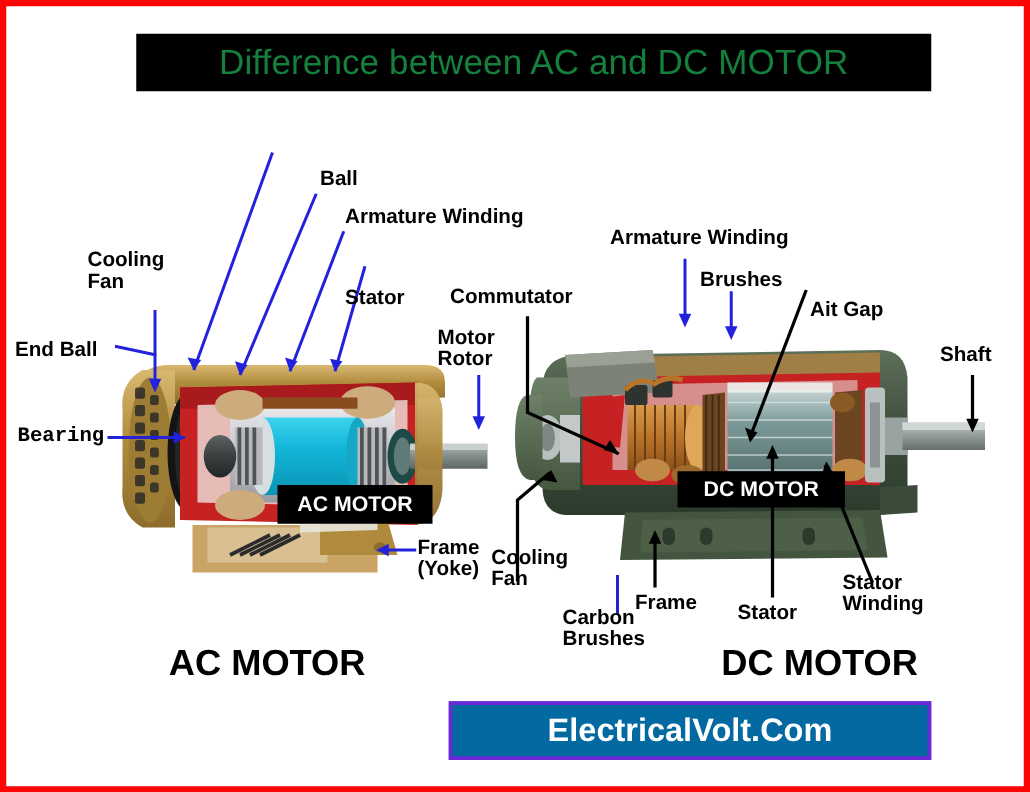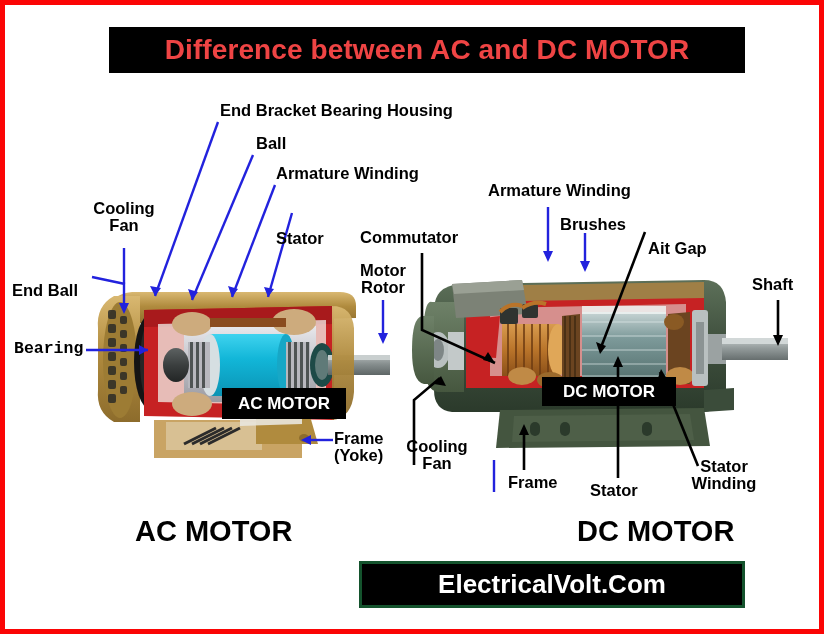--- a/index.html
+++ b/index.html
@@ -32,33 +32,33 @@
   
   .title-banner {
     position: absolute;
     left: 109px; top: 27px;
     width: 636px; height: 46px;
     background: #000000;
     display: flex; align-items: center; justify-content: center;
     z-index: 40;
   }
   .title-banner span {
-    color: #ef4444;
+    color: #15803d;
     font-size: 28px;
-    font-weight: bold;
+    font-weight: normal;
     letter-spacing: 0.1px;
     white-space: nowrap;
   }
   
   .footer-badge {
     position: absolute;
     left: 359px; top: 561px;
     width: 386px; height: 47px;
-    background: #000000;
-    border: 3px solid #14532d;
+    background: #0369a1;
+    border: 3px solid #6d28d9;
     display: flex; align-items: center; justify-content: center;
     z-index: 40;
   }
   .footer-badge span {
     color: #ffffff;
     font-size: 26px;
     font-weight: bold;
     white-space: nowrap;
   }
   
@@ -90,21 +90,21 @@
   
   .label {
     position: absolute;
     font-size: 16.5px;
     font-weight: bold;
     color: #000000;
     line-height: 1.04;
     white-space: pre;
     z-index: 30;
   }
-  .label.center { text-align: center; }
+  .label.center { text-align: left; }
   svg.leaders {
     position: absolute; left: 0; top: 0;
     width: 824px; height: 634px;
     z-index: 28;
     pointer-events: none;
   }
   
   #ac-motor {
     position: absolute;
     left: 88px; top: 272px;
@@ -403,30 +403,29 @@
       <polygon points="524,424 519,435 529,435"></polygon>
       <polygon points="618,356 613,367 623,367"></polygon>
       <polygon points="661,369 657,381 667,379"></polygon>
     </g>
   </svg>
 
   <div class="title-banner">
     <span>Difference between AC and DC MOTOR</span>
   </div>
 
-  <div class="label" style="left:220px; top:102px;">End Bracket Bearing Housing</div>
 
   <div class="label" style="left:256px; top:135px;">Ball</div>
 
   <div class="label" style="left:276px; top:165px;">Armature Winding</div>
 
   <div class="label center" style="left:70px; top:200px; width:108px;">Cooling
 Fan</div>
 
-  <div class="label" style="left:12px; top:282px;text-align:right;">End Ball</div>
+  <div class="label" style="left:12px; top:272px;text-align:right;">End Ball</div>
 
   <div class="label" style="left:14px; top:340px;font-family:Liberation Mono, monospace;">Bearing</div>
 
   <div class="label" style="left:276px; top:230px;">Stator</div>
 
   <div class="label center" style="left:350px; top:262px; width:66px;">Motor
 Rotor</div>
 
   <div class="label" style="left:334px; top:430px;">Frame
 (Yoke)</div>
@@ -437,20 +436,22 @@
 
   <div class="label" style="left:560px; top:216px;">Brushes</div>
 
   <div class="label" style="left:648px; top:240px;text-align:right;">Ait Gap</div>
 
   <div class="label" style="left:752px; top:276px;">Shaft</div>
 
   <div class="label center" style="left:393px; top:438px; width:88px;">Cooling
 Fan</div>
 
+  <div class="label center" style="left:450px; top:486px; width:90px;">Carbon
+Brushes</div>
 
   <div class="label" style="left:508px; top:474px;">Frame</div>
 
   <div class="label" style="left:590px; top:482px;">Stator</div>
 
   <div class="label center" style="left:674px; top:458px; width:100px;">Stator
 Winding</div>
 
   <div class="inline-badge badge-ac">
     <span>AC MOTOR</span>

